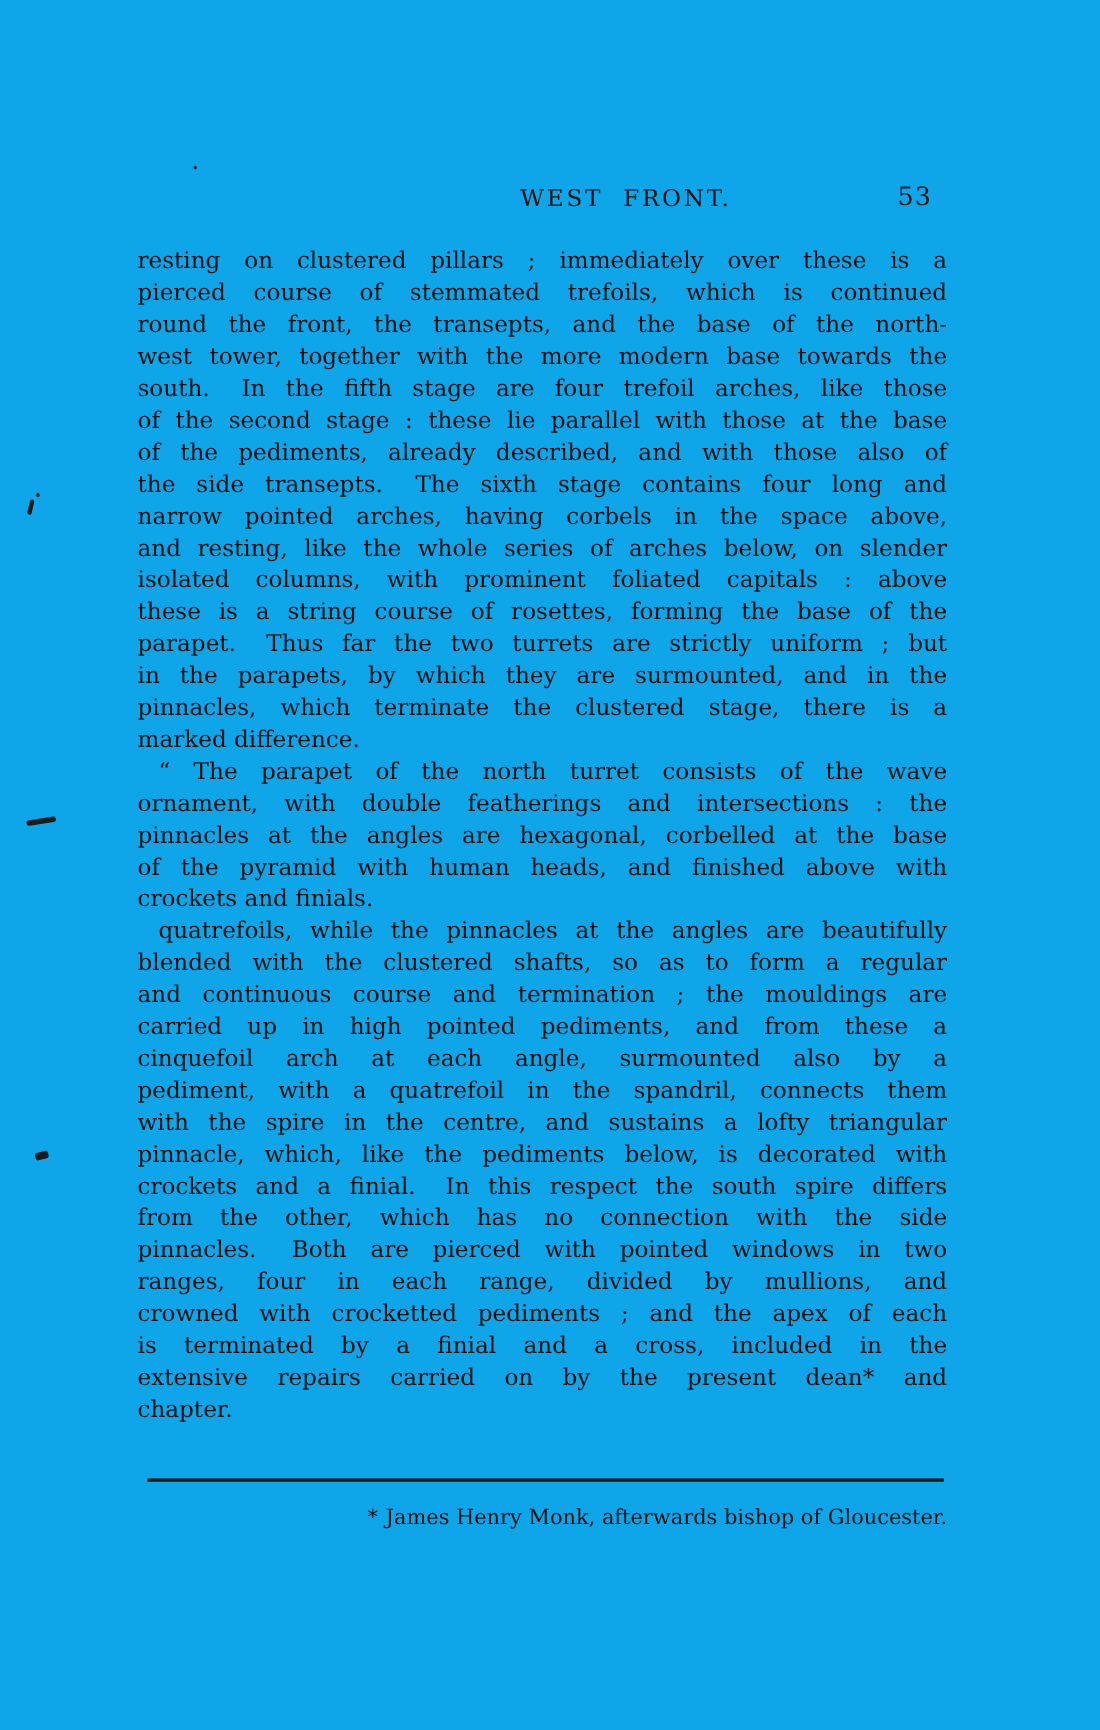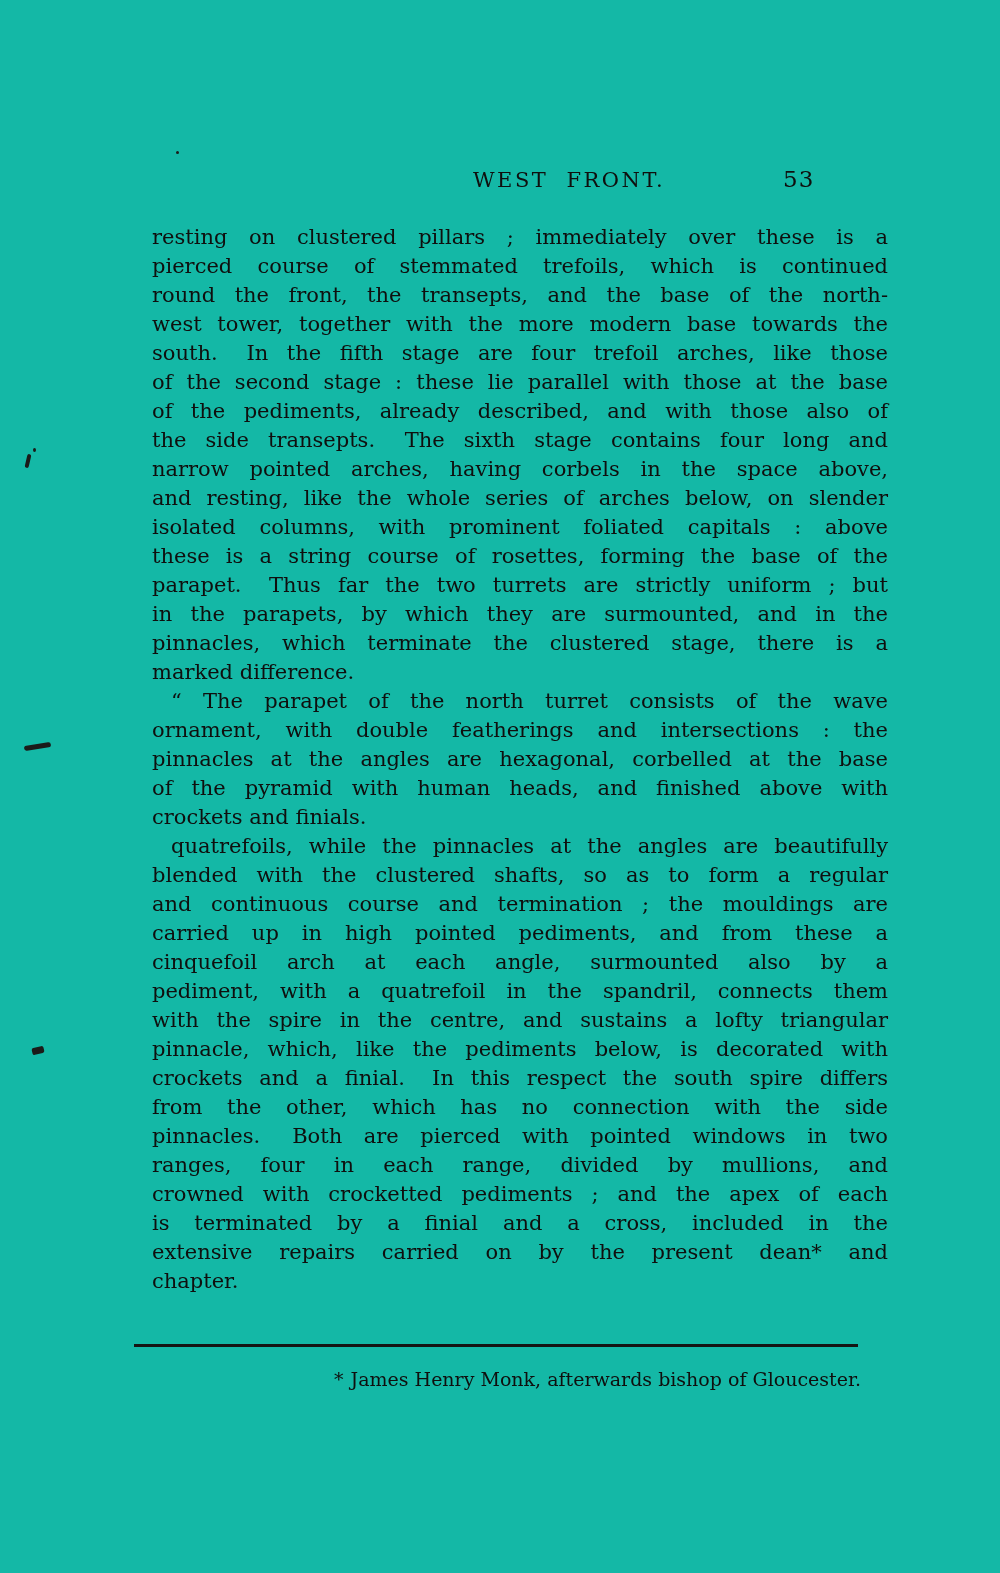--- a/index.html
+++ b/index.html
@@ -4,50 +4,49 @@
 <style>
   html, body { margin: 0; padding: 0; }
   body {
     width: 1000px; height: 1573px;
     background: #f4f4f4;
     font-family: "DejaVu Serif", "Liberation Serif", serif;
   }
   .sheet {
     position: relative;
     width: 1000px; height: 1573px;
-    background: #14b8a6;
+    background: #0ea5e9;
     color: #0f0f0e;
     overflow: hidden;
   }
   .running-head {
     position: absolute;
     left: 125px; top: 166px;
     width: 736px; height: 32px;
   }
   .head-title {
     position: absolute;
     left: 348px; top: 2px;
     font-size: 21px;
     letter-spacing: 2.5px;
     word-spacing: 9px;
     white-space: nowrap;
   }
   .page-num {
     position: absolute;
-    left: 658px; top: 0;
+    left: 691px; top: 0;
     font-size: 23px;
     letter-spacing: 1px;
   }
   .body-text {
     position: absolute;
     left: 125px; top: 223px;
     width: 736px;
     font-size: 21px;
     line-height: 29px;
-    margin-left: 27px;
   }
   .para { margin: 0; }
   .line {
     text-align: justify;
     text-align-last: justify;
     -moz-text-align-last: justify;
   }
   .line.end {
     text-align-last: left;
     -moz-text-align-last: left;

